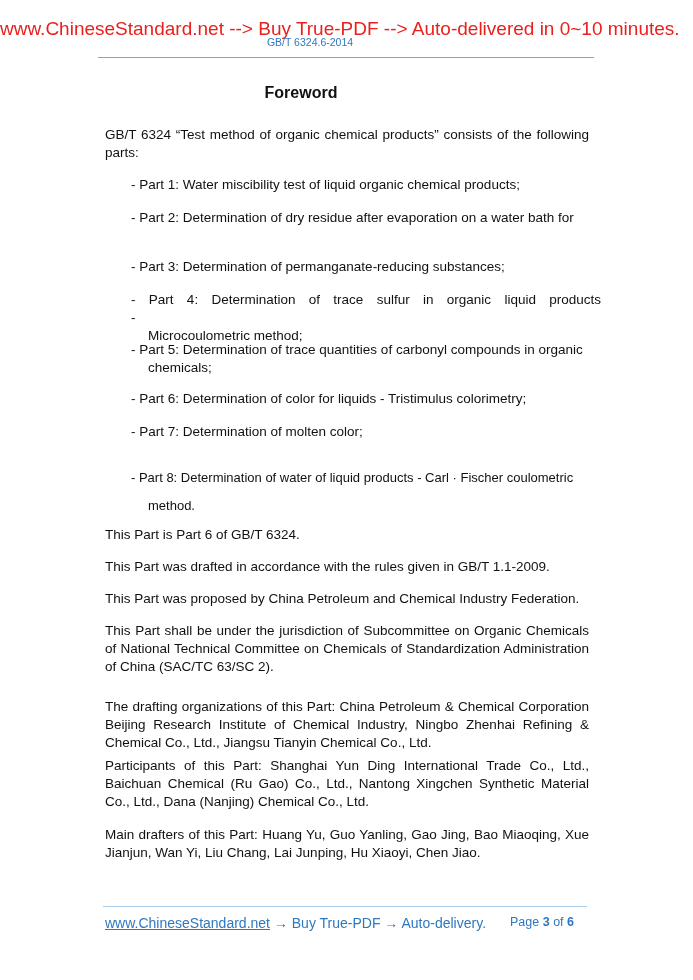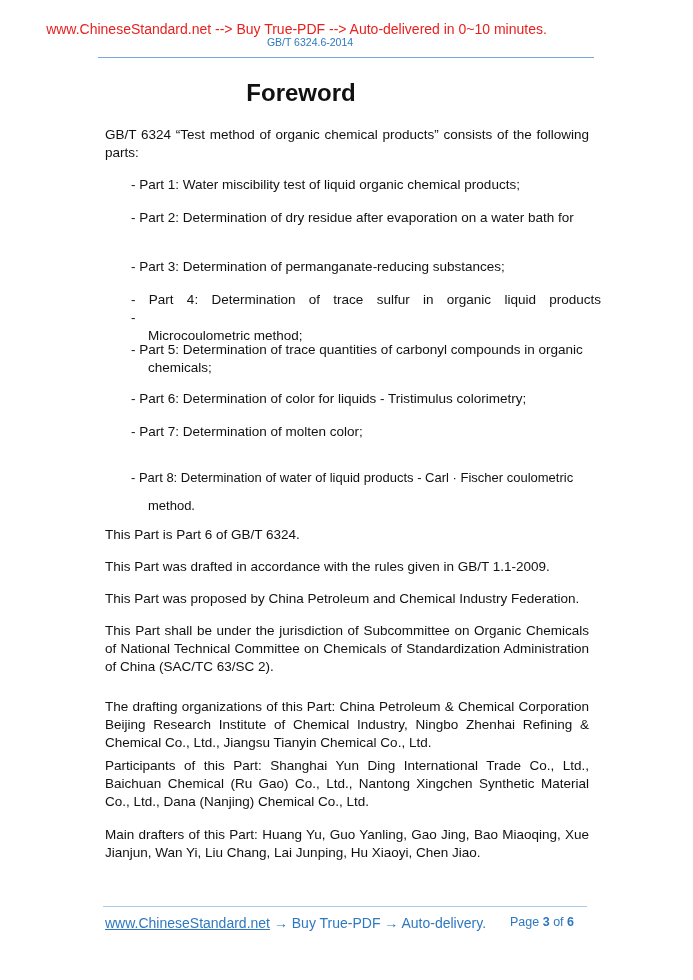--- a/index.html
+++ b/index.html
@@ -1,24 +1,24 @@
 <!DOCTYPE html>
 <html><head>
 <meta charset="utf-8">
 <style>
   html, body { margin: 0; padding: 0; background: #ffffff; }
   body { width: 693px; height: 980px; position: relative; overflow: hidden;
          font-family: "Liberation Sans", sans-serif; color: #111111; }
   .promo { position: absolute; top: 20px; left: 0; width: 593px; text-align: center;
-           color: #e8211f; font-size: 14px; line-height: 18px; white-space: nowrap; }
+           color: #e8211f; font-size: 19px; line-height: 18px; white-space: nowrap; }
   .std-code { position: absolute; top: 36px; left: 0; width: 620px; text-align: center;
               color: #2e78c0; font-size: 10.5px; line-height: 12px; }
   .hdr-rule { position: absolute; top: 57px; left: 98px; width: 496px; height: 1px; background: #7aa7d6; }
   .title { position: absolute; top: 82px; left: 0; width: 602px; text-align: center;
-           font-weight: bold; font-size: 24px; line-height: 22px; color: #111; }
+           font-weight: bold; font-size: 16px; line-height: 22px; color: #111; }
   .content { position: absolute; left: 105px; width: 484px; font-size: 13.5px; line-height: 18px;
              text-align: justify; }
   .content p { margin: 0; }
   .item { position: absolute; left: 119px; width: 470px; font-size: 13.5px; line-height: 18px;
           text-align: justify; text-indent: 0; margin-left: 12px; }
   .item .cont { padding-left: 17px; display: block; }
   .ftr-rule { position: absolute; top: 906px; left: 103px; width: 484px; height: 1px; background: #a9cdeb; }
   .ftr-left { position: absolute; top: 915px; left: 105px; font-size: 14px; color: #2e78c0; }
   .ftr-left a { color: #2e78c0; text-decoration: underline; }
   .ftr-right { position: absolute; top: 915px; left: 510px; font-size: 12.5px; color: #2e78c0; }

